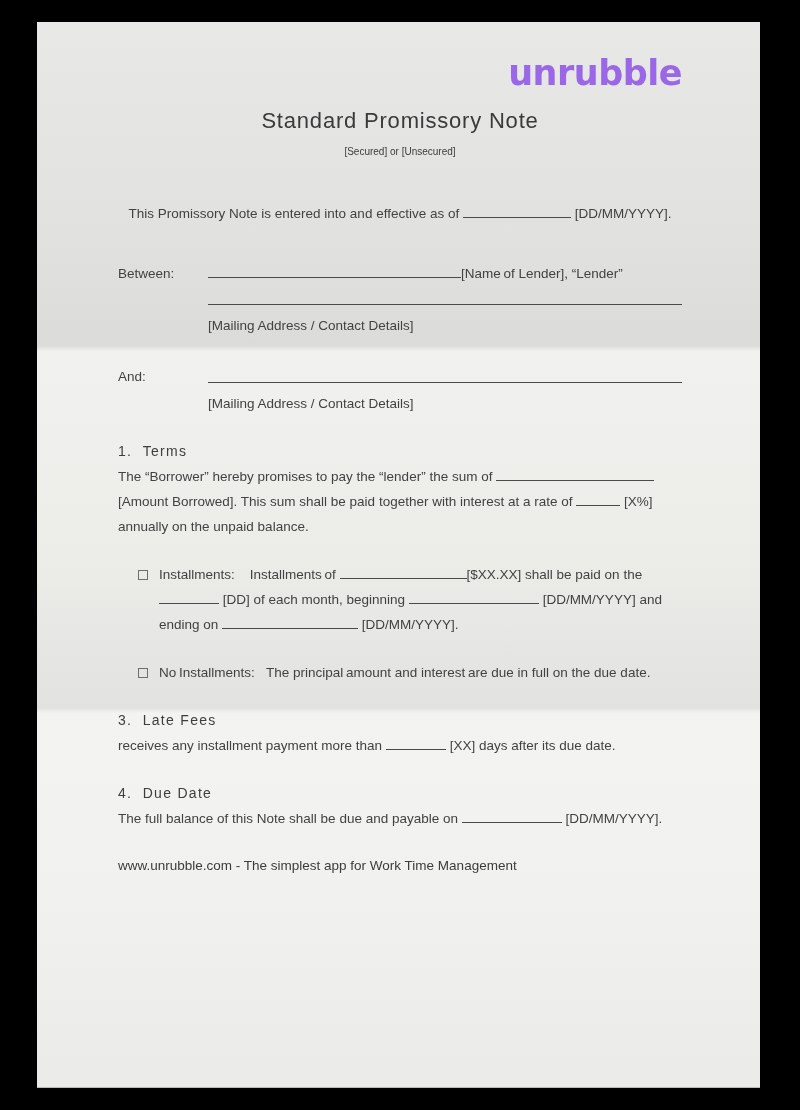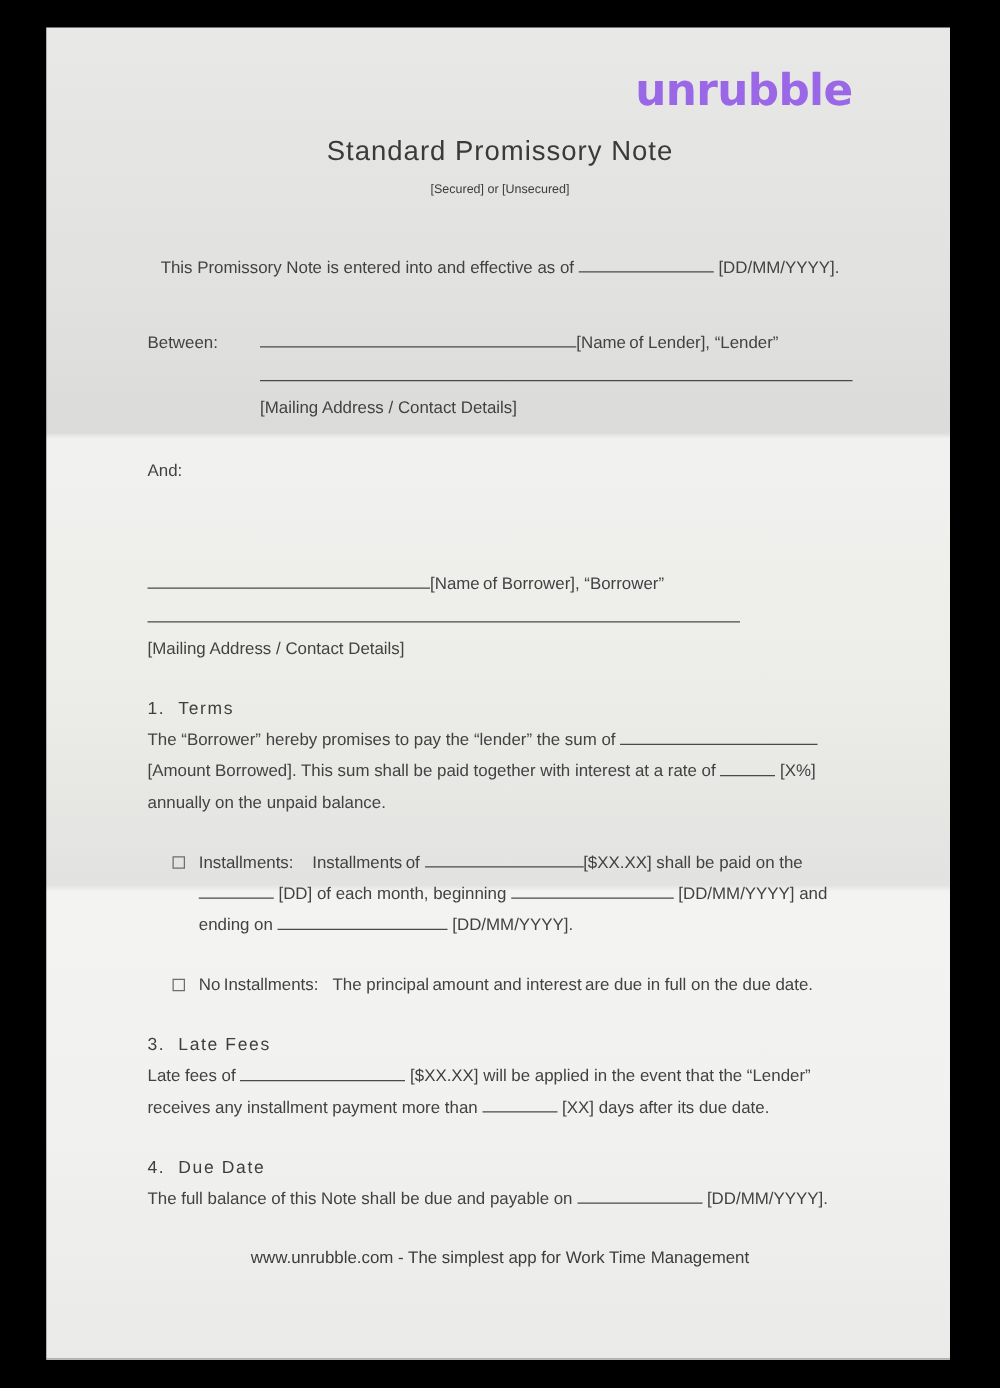--- a/index.html
+++ b/index.html
@@ -53,24 +53,24 @@
     color:#3e3e3e;letter-spacing:1.3px;font-size:14px;
   }
   .check-row{display:flex;padding-left:20px;}
   .checkbox{
     flex:0 0 8px;width:8px;height:8px;
     border:1px solid #6e6e6e;margin-top:8px;margin-right:11px;
     background:transparent;
   }
   .check-body{flex:1;}
   .footer{
-    height:25px;line-height:25px;text-align:center;
+    height:25px;line-height:25px;text-align:left;
     color:#3c3c3c;font-size:13.5px;
   }
-  .mt35{margin-top:35px;} .mt26{margin-top:26px;flex-direction:column;} .mt25{margin-top:23px;}
+  .mt35{margin-top:35px;} .mt26{margin-top:26px;} .mt25{margin-top:23px;}
   .mt27{margin-top:27px;} .mt23{margin-top:23px;} .mt22{margin-top:22px;}
   .mt39{margin-top:39px;text-align:center;} .mt2{margin-top:2px;}
 </style>
 </head>
 <body>
 
 <div class="paper">
   <div class="content">
 
     <div class="logo" style="color: rgb(154, 104, 230);">unrubble</div>
@@ -85,21 +85,20 @@
       <div class="party-body">
         <div class="line"><span class="blank" style="width: 253px;"></span>[Name of Lender], “Lender”</div>
         <div class="line mt2"><span class="blank" style="width: 474px;"></span></div>
         <div class="line">[Mailing Address / Contact Details]</div>
       </div>
     </div>
 
     <div class="party mt26">
       <div class="party-label line">And:</div>
       <div class="party-body">
-        <div class="line"><span class="blank" style="width: 226px;"></span>[Name of Borrower], “Borrower”</div>
         <div class="line mt2"><span class="blank" style="width: 474px;"></span></div>
         <div class="line">[Mailing Address / Contact Details]</div>
       </div>
     </div>
 
     <div class="heading mt25">1.&nbsp;&nbsp;Terms</div>
     <div class="line">The “Borrower” hereby promises to pay the “lender” the sum of <span class="blank" style="width: 158px;"></span></div>
     <div class="line">[Amount Borrowed]. This sum shall be paid together with interest at a rate of <span class="blank" style="width: 44px;"></span> [X%]</div>
     <div class="line">annually on the unpaid balance.</div>
 
@@ -114,21 +113,20 @@
     </div>
 
     <div class="check-row mt23">
       <span class="checkbox"></span>
       <div class="check-body">
         <div class="line">No Installments:&nbsp;&nbsp;&nbsp;The principal amount and interest are due in full on the due date.</div>
       </div>
     </div>
 
     <div class="heading mt25">3.&nbsp;&nbsp;Late Fees</div>
-    <div class="line">Late fees of <span class="blank" style="width: 132px;"></span> [$XX.XX] will be applied in the event that the “Lender”</div>
     <div class="line">receives any installment payment more than <span class="blank" style="width: 60px;"></span> [XX] days after its due date.</div>
 
     <div class="heading mt25">4.&nbsp;&nbsp;Due Date</div>
     <div class="line">The full balance of this Note shall be due and payable on <span class="blank" style="width: 100px;"></span> [DD/MM/YYYY].</div>
 
     <div class="footer mt22">www.unrubble.com - The simplest app for Work Time Management</div>
 
   </div>
 </div>
 

